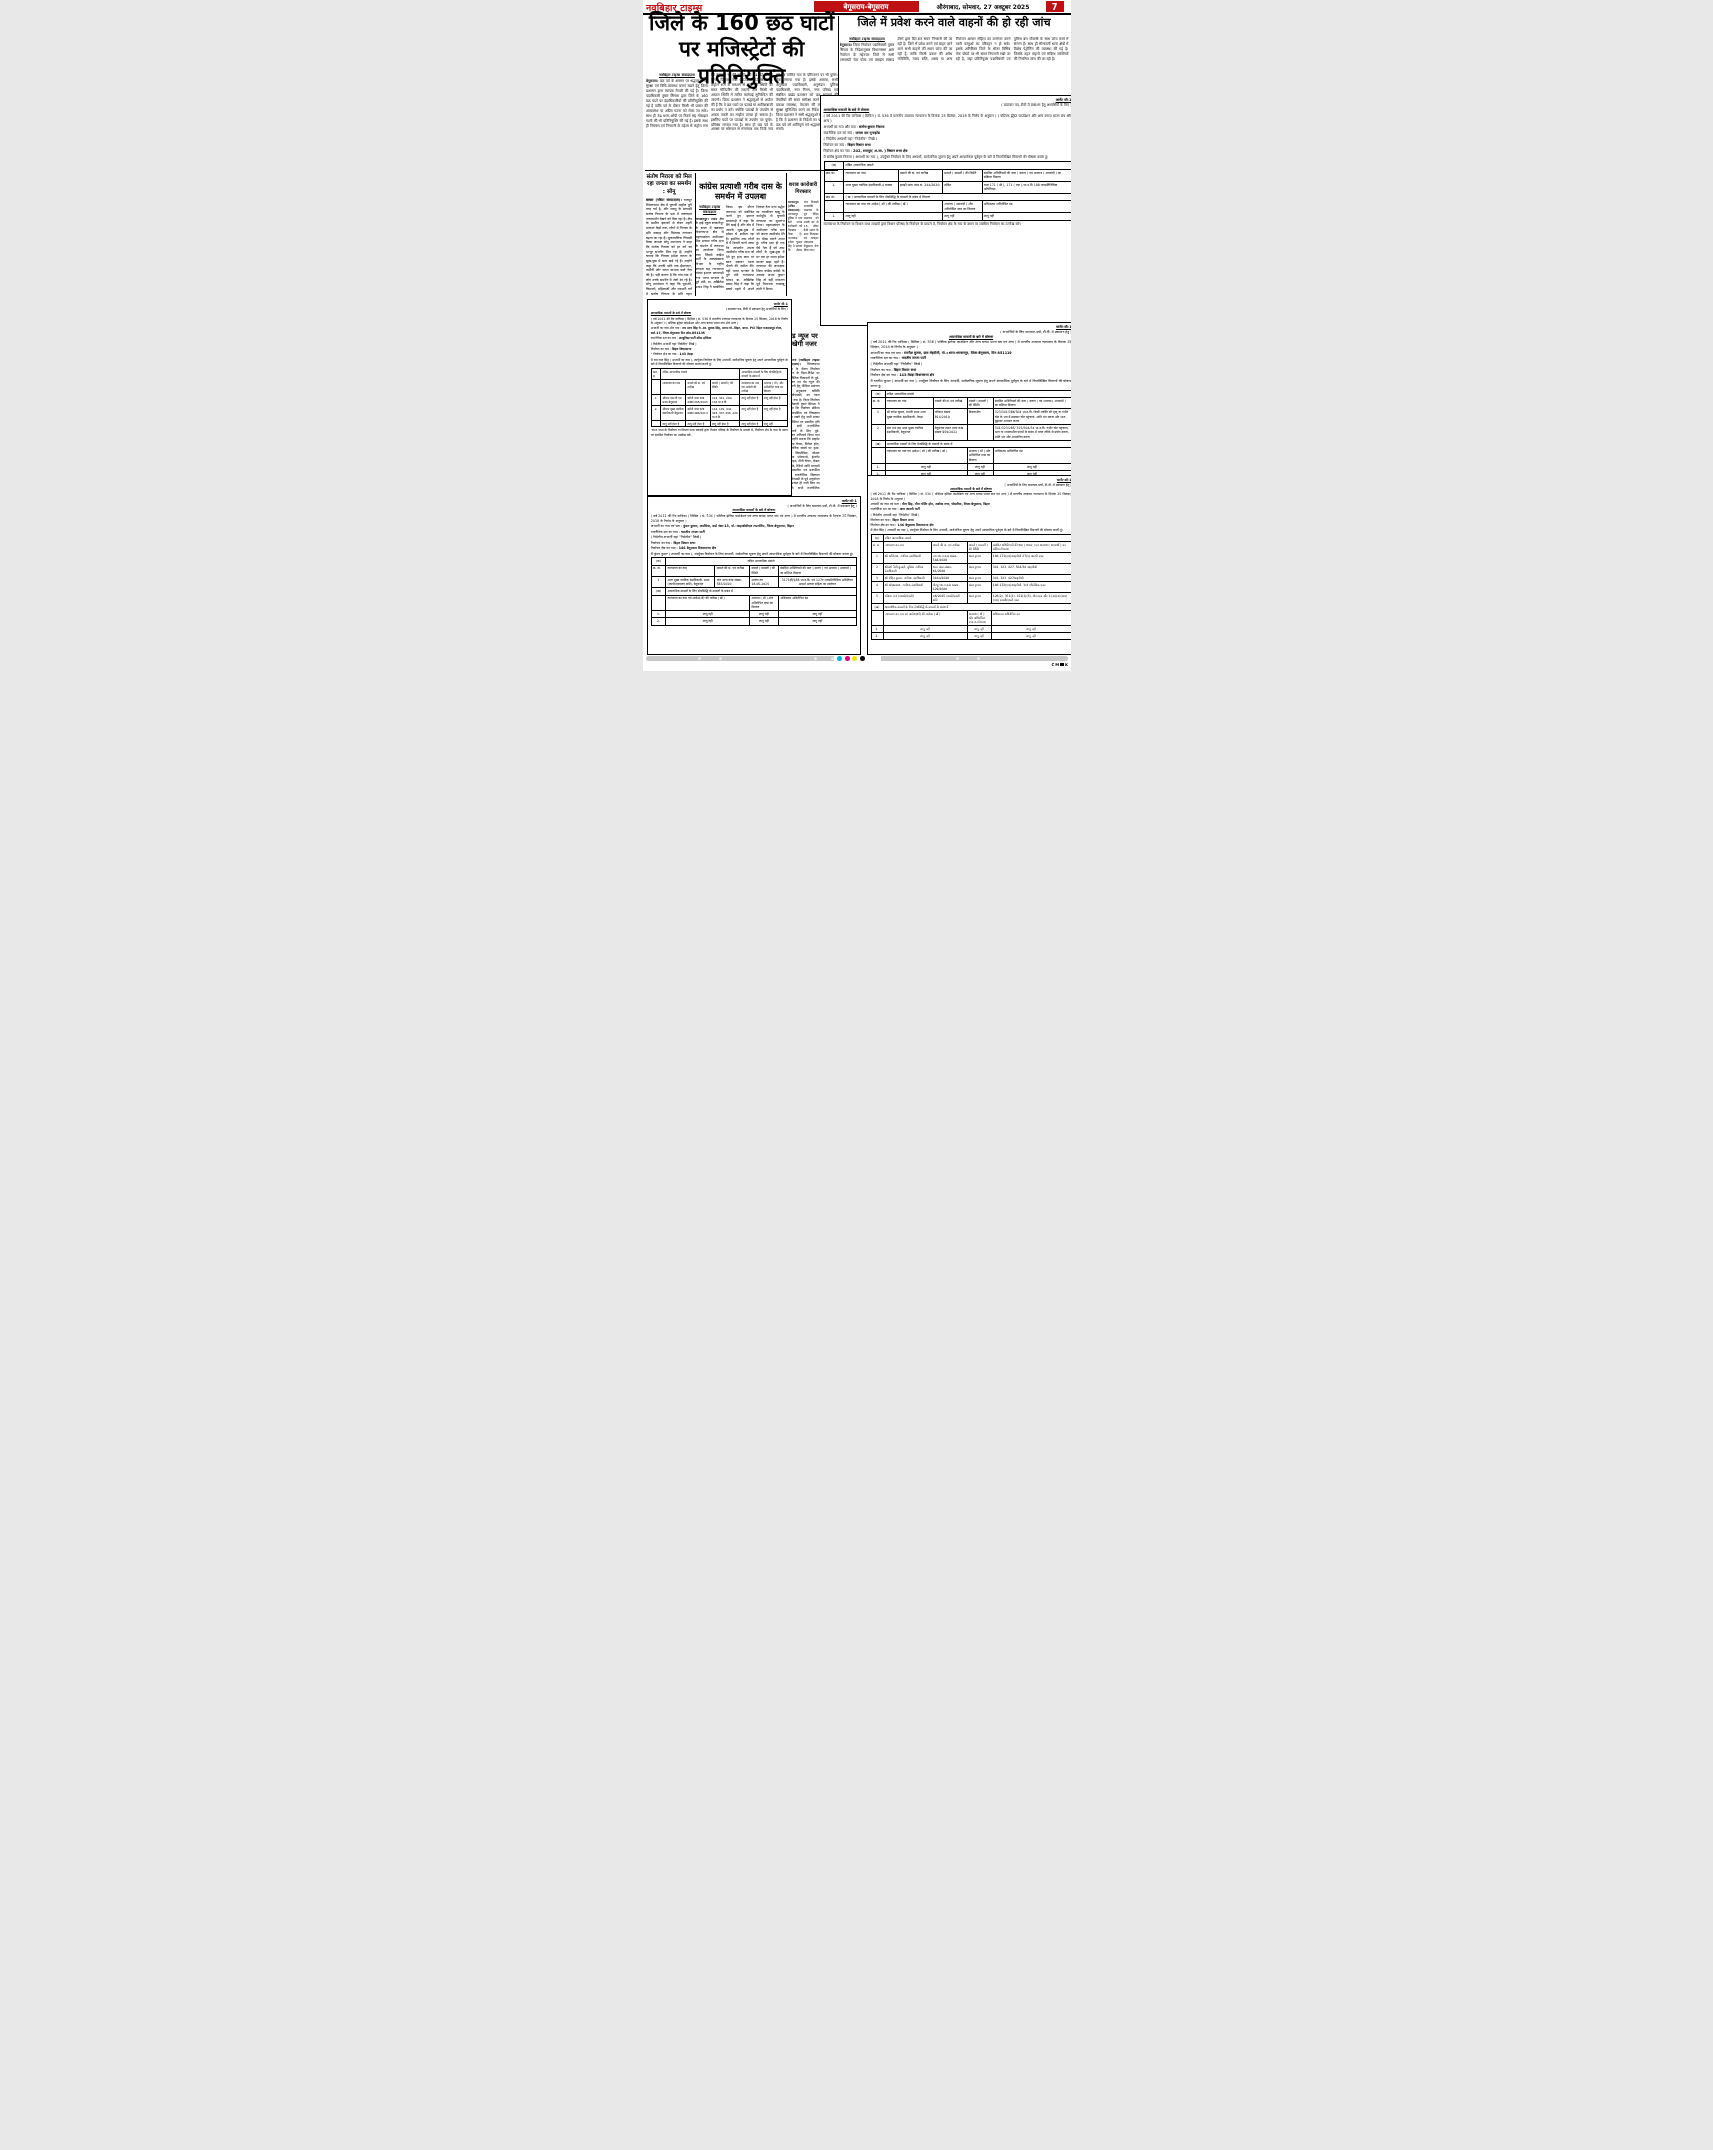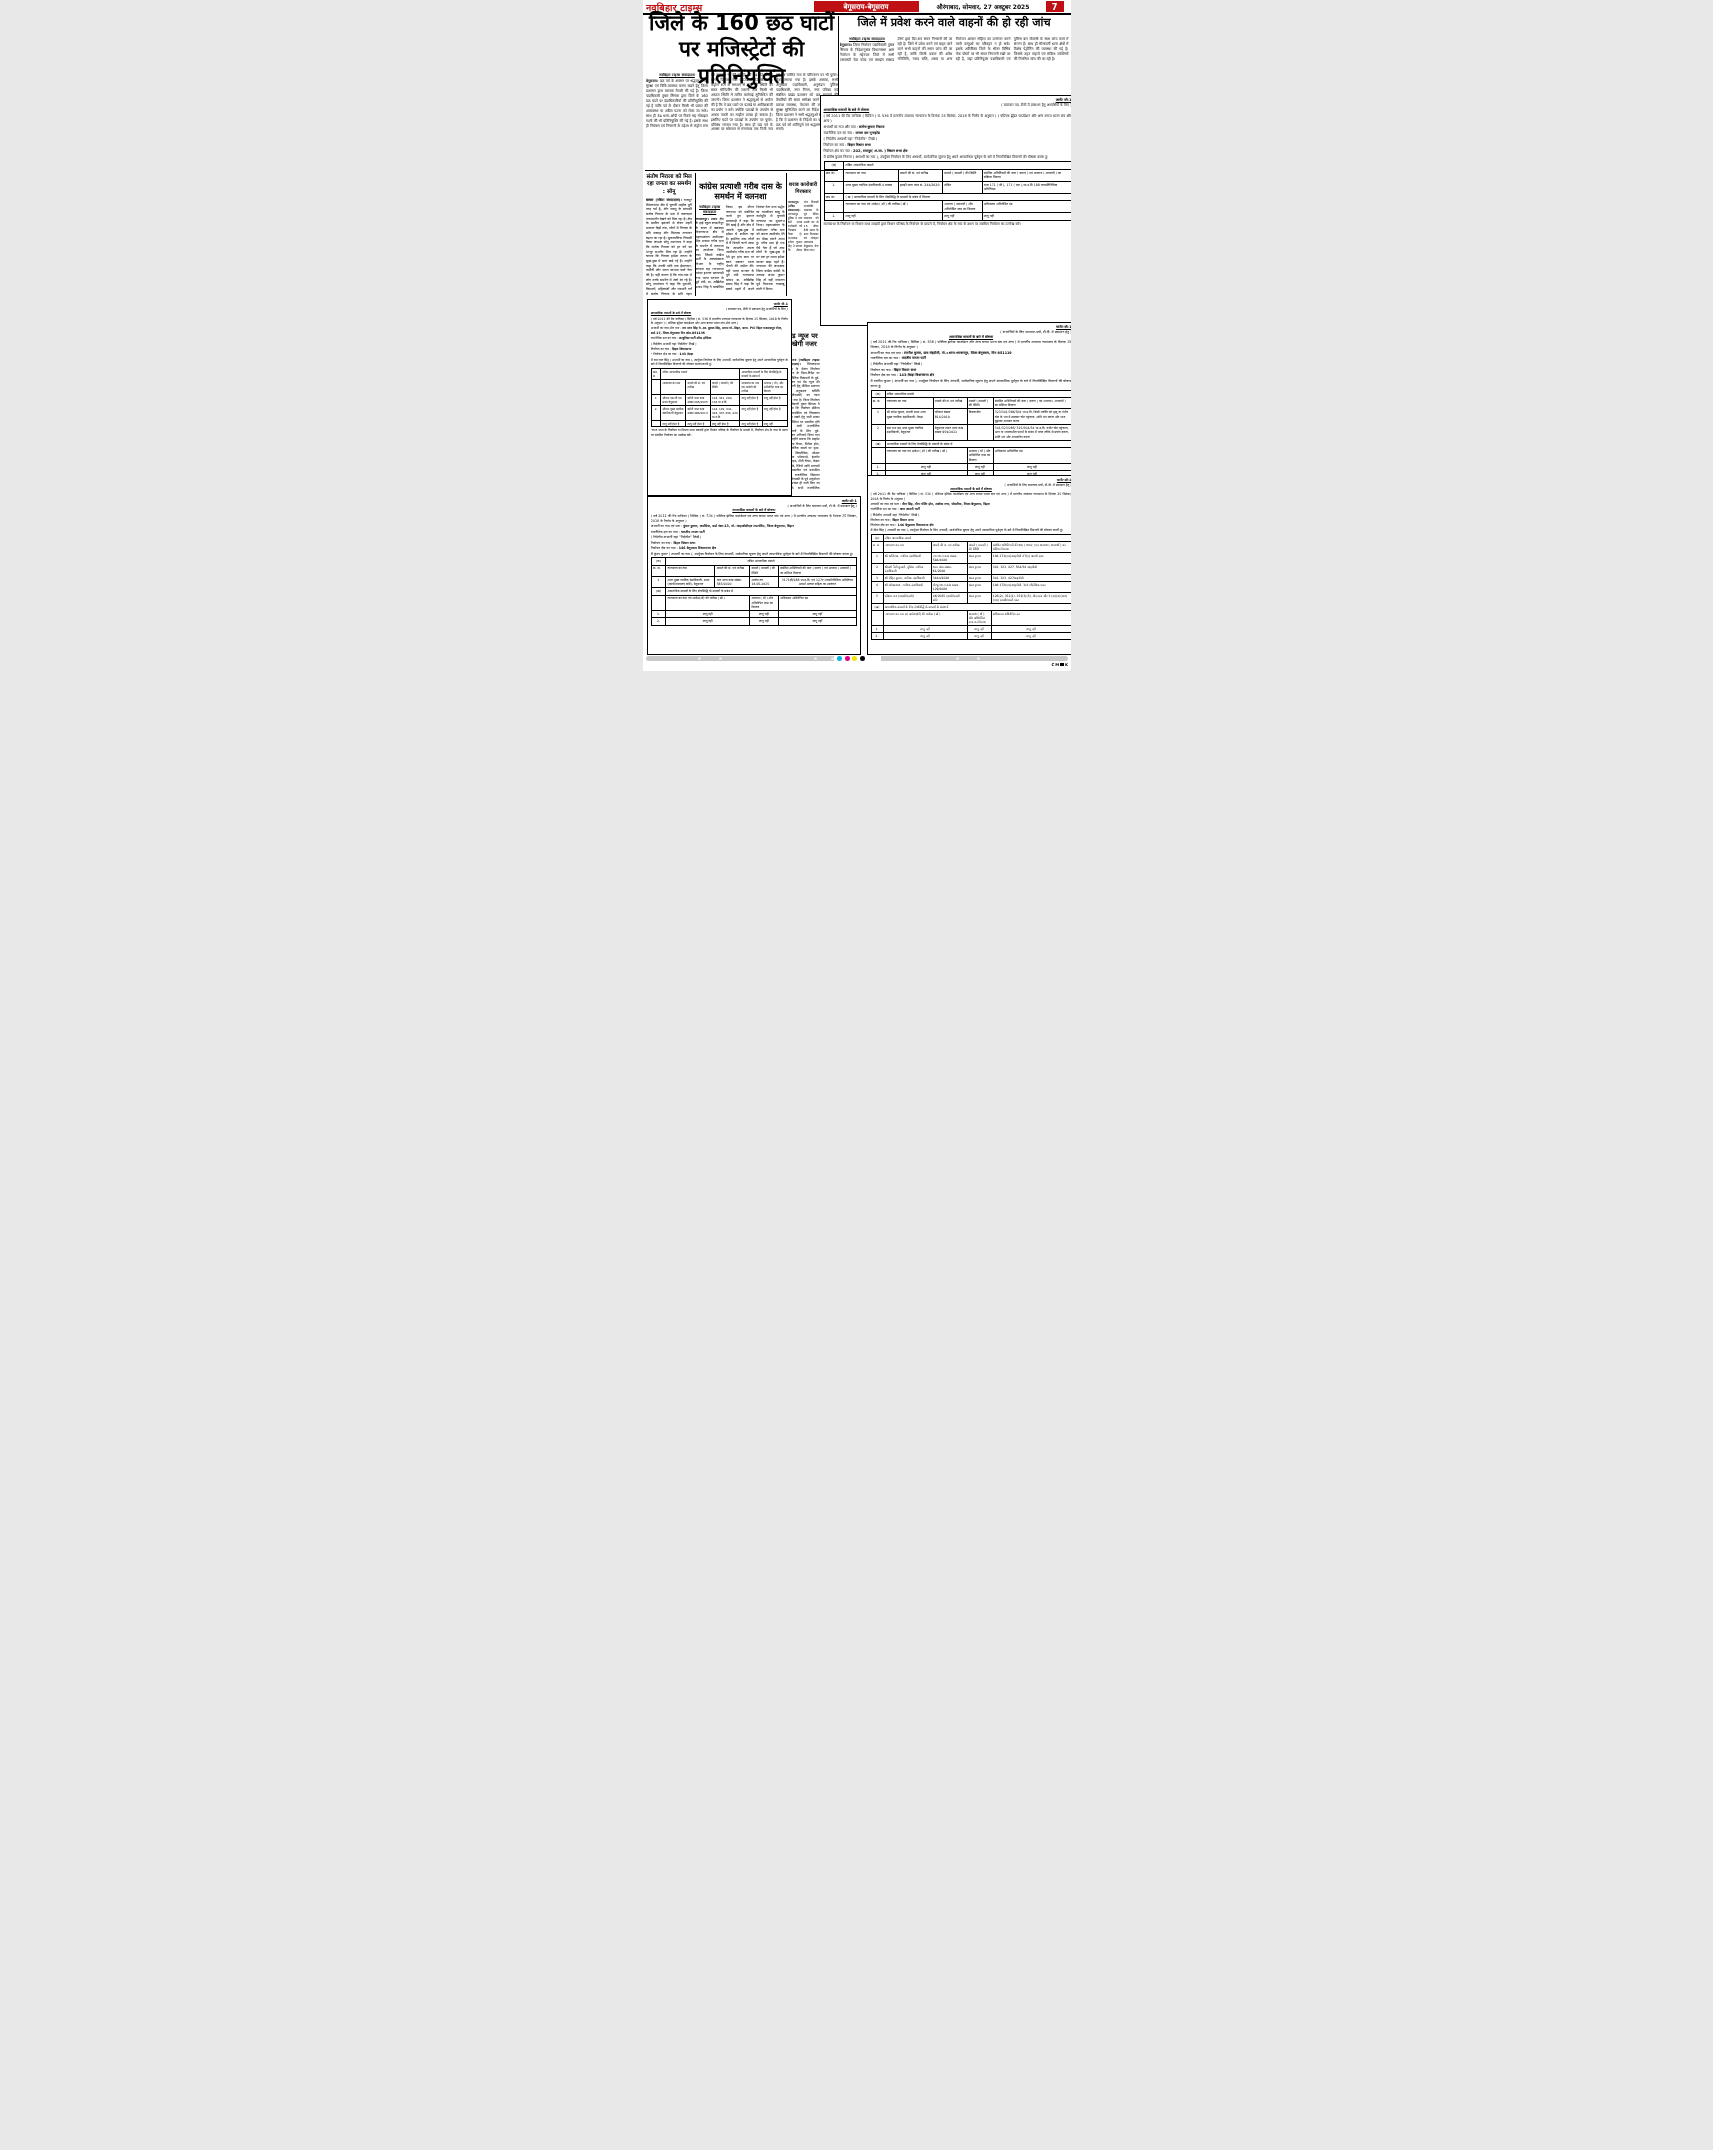--- a/index.html
+++ b/index.html
@@ -143,21 +143,21 @@
   <div class="abs hr" style="left:2.6px;top:170px;width:193px;"></div>
   <div class="abs vr" style="left:52px;top:173px;height:123px;"></div>
   <div class="abs vr" style="left:143px;top:173px;height:123px;"></div>
 
   <div class="abs headline hlC">संतोष निराला को मिल रहा जनता का समर्थन : सोनू</div>
   <div class="abs body-text bodyC">
     <span class="lead">बक्सर (नबिटा संवाददाता)।</span>
     <span>राजपुर विधानसभा क्षेत्र में चुनावी माहौल पूरी तरह गर्म है, और जदयू के प्रत्याशी संतोष निराला के पक्ष में जबरदस्त जनसमर्थन देखने को मिल रहा है। क्षेत्र के ग्रामीण इलाकों से लेकर शहरी मतदान केंद्रों तक, लोगों में निराला के प्रति उत्साह और विश्वास लगातार बढ़ता जा रहा है। सुकरवलिया निवासी पैक्स अध्यक्ष सोनू उपाध्याय ने कहा कि संतोष निराला को हर वर्ग का भरपूर समर्थन मिल रहा है। उन्होंने बताया कि निराला हमेशा जनता के सुख-दुख में साथ खड़े रहे हैं। उन्होंने कहा कि उनकी छवि एक ईमानदार, जमीनी और सरल स्वभाव वाले नेता की है। यही कारण है कि गांव-गांव में लोग उनके समर्थन में आगे आ रहे हैं। सोनू उपाध्याय ने कहा कि युवाओं, किसानों, महिलाओं और व्यापारी वर्ग में संतोष निराला के प्रति गहरा विश्वास है।</span>
   </div>
 
-  <div class="abs headline hlD">कांग्रेस प्रत्याशी गरीब दास के समर्थन में वलनशा</div>
+  <div class="abs headline hlD">कांग्रेस प्रत्याशी गरीब दास के समर्थन में उपलबा</div>
   <div class="abs body-text bodyD">
     <span class="byline">नवबिहार टाइम्स संवाददाता</span>
     <span class="lead">भगवानपुर।</span>
     <span>प्रखंड क्षेत्र के हाई स्कूल बनवारीपुर के बगल में बछवाड़ा विधानसभा क्षेत्र से महागठबंधन उम्मीदवार शिव प्रकाश गरीब दास के समर्थन में जनसभा का आयोजन किया गया। जिसमे कांग्रेस पार्टी के अल्पसंख्यक विभाग के राष्ट्रीय अध्यक्ष सह राज्यसभा सांसद इमरान प्रतापगढ़ी तथा भारत सरकार के पूर्व मंत्री, डा. अखिलेश प्रसाद सिंह ने सम्बोधित किया। इस दौरान जनसभा को संबोधित करते हुए इमरान प्रतापगढ़ी ने कहा कि मैंने खाई है और क्षेत्र में आपके सुख-दुख में हमेशा से शामिल रहा है। इसलिए आप लोगों से मैं विनती करने आया कि आपलोग अपना आशीर्वाद गरीब दास को देते हुए हाथ छाप पर बटन दबाकर पटना भेजने की अपील की। वहीं भारत सरकार के पूर्व मंत्री राज्यसभा सांसद डा. अखिलेश प्रसाद सिंह ने कहा कि सबसे पहले मैं अपने दिवंगत नेता परम श्रद्धेय स्व रामजीवन बाबू के कर्मभूमि से चुनावी जनसभा का शुभारंभ किया। महागठबंधन के उम्मीदवार गरीब दास को अपना आशीर्वाद देने का भीख मांगने आया हूं। गरीब दास ही एक ऐसे नेता हैं जो आप लोगों के सुख-दुख में घर तक हर समय हमेशा डटकर खड़ा रहते हैं। जनसभा की अध्यक्षता जिला कांग्रेस कमेटी के अध्यक्ष अभय कुमार सिंह तो वहीं संचालन पूर्व विधायक रामबाबू तांती ने किया।</span>
   </div>
 
   <div class="abs headline hlE">शराब कारोबारी गिरफ्तार</div>
   <div class="abs body-text bodyE">
     <span class="lead">भगवानपुर।(नबिटा संवाददाता)।</span>
     <span>भगवानपुर पुलिस ने एक देशी शराब कारोबारी को गिरफ्तार किया है। थानाध्यक्ष मनोज कुमार सिंह ने बताया कि नीलन गांव निवासी नावकोठी पासवान के पुत्र दिनेश पासवान को उसके घर से 15 लीटर देसी शराब के साथ गिरफ्तार कर व्यवहार न्यायालय बेगूसराय भेज दिया गया।</span>

